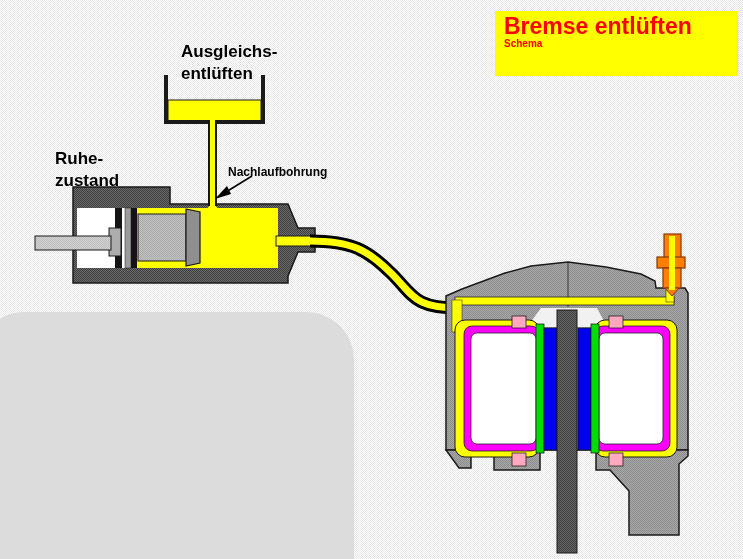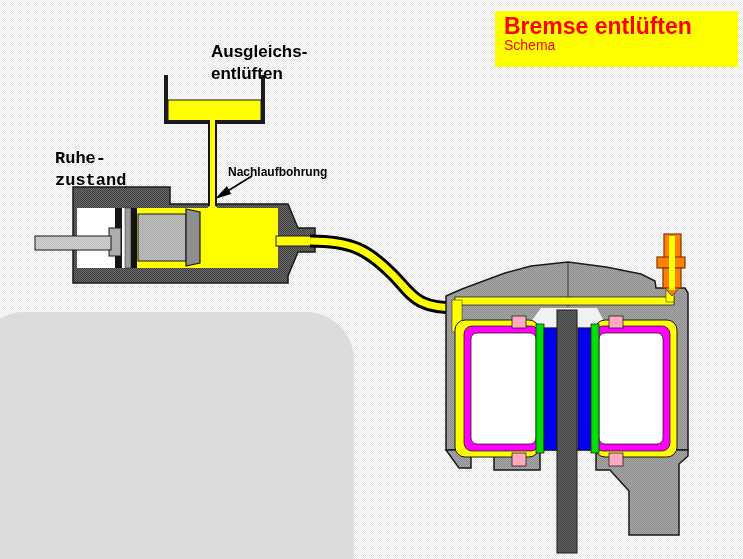--- a/index.html
+++ b/index.html
@@ -3,30 +3,30 @@
 <meta charset="utf-8">
 <style>
   html,body{margin:0;padding:0;background:#ffffff;}
   #stage{
     position:relative;width:743px;height:559px;overflow:hidden;
     font-family:"Liberation Sans",sans-serif;
     background:repeating-conic-gradient(#ffffff 0% 25%, #e7e7e7 0% 50%) 0 0/2px 2px;
   }
   #diagram-svg{position:absolute;left:0;top:0;}
   .lbl{position:absolute;color:#000;font-weight:bold;line-height:1.28;}
-  #reservoir-label{left:181px;top:41px;font-size:17px;margin-left:30px;}
-  #state-label{left:55px;top:148px;font-size:17px;font-family:Liberation Mono, monospace;}
+  #reservoir-label{left:181px;top:41px;font-size:17px;}
+  #state-label{left:55px;top:148px;font-size:17px;}
   #bore-label{left:228px;top:165px;font-size:12px;}
   #title-box{
-    position:absolute;left:495px;top:11px;width:243px;height:56px;
+    position:absolute;left:495px;top:11px;width:243px;height:65px;
     background:#ffff00;color:#ff0000;box-sizing:border-box;
     padding:3px 0 0 9px;
   }
   #title-box .h1{font-size:23px;font-weight:bold;line-height:1.05;}
-  #title-box .h2{font-size:14px;font-weight:normal;line-height:1.1;}
+  #title-box .h2{font-size:10px;font-weight:bold;line-height:1.1;}
 </style>
 </head>
 <body>
 
 <div id="stage">
 
   <svg id="diagram-svg" width="743" height="559" viewBox="0 0 743 559">
     <defs>
       <pattern id="dithDark" width="2" height="2" patternUnits="userSpaceOnUse">
         <rect width="2" height="2" fill="#6b6b6b"></rect>

